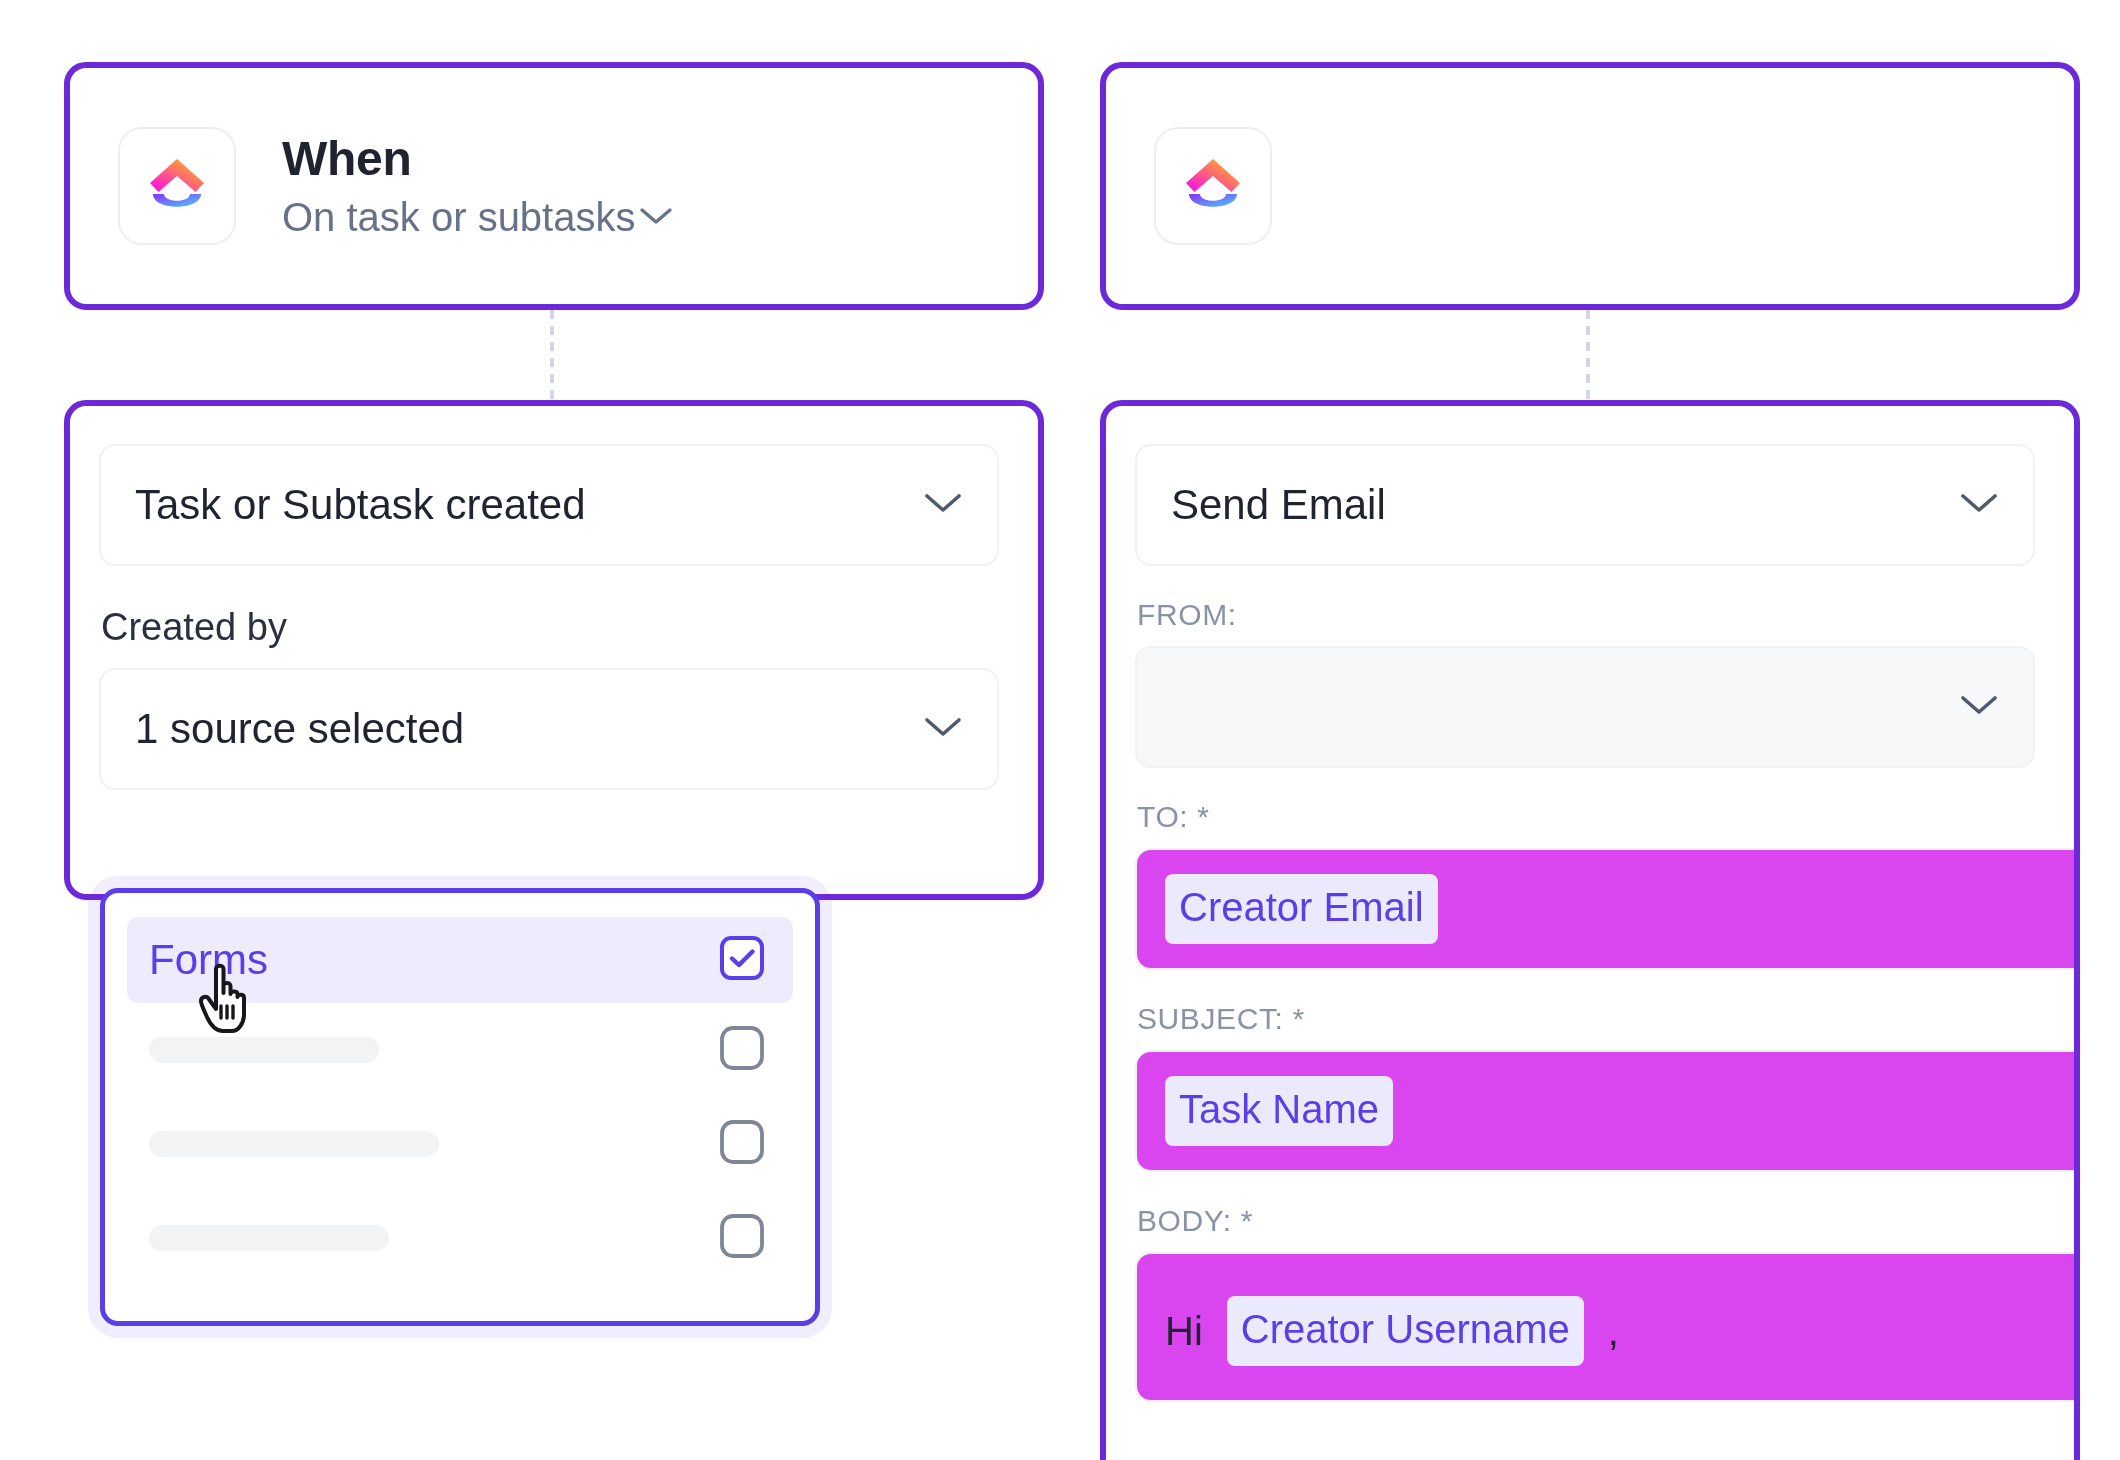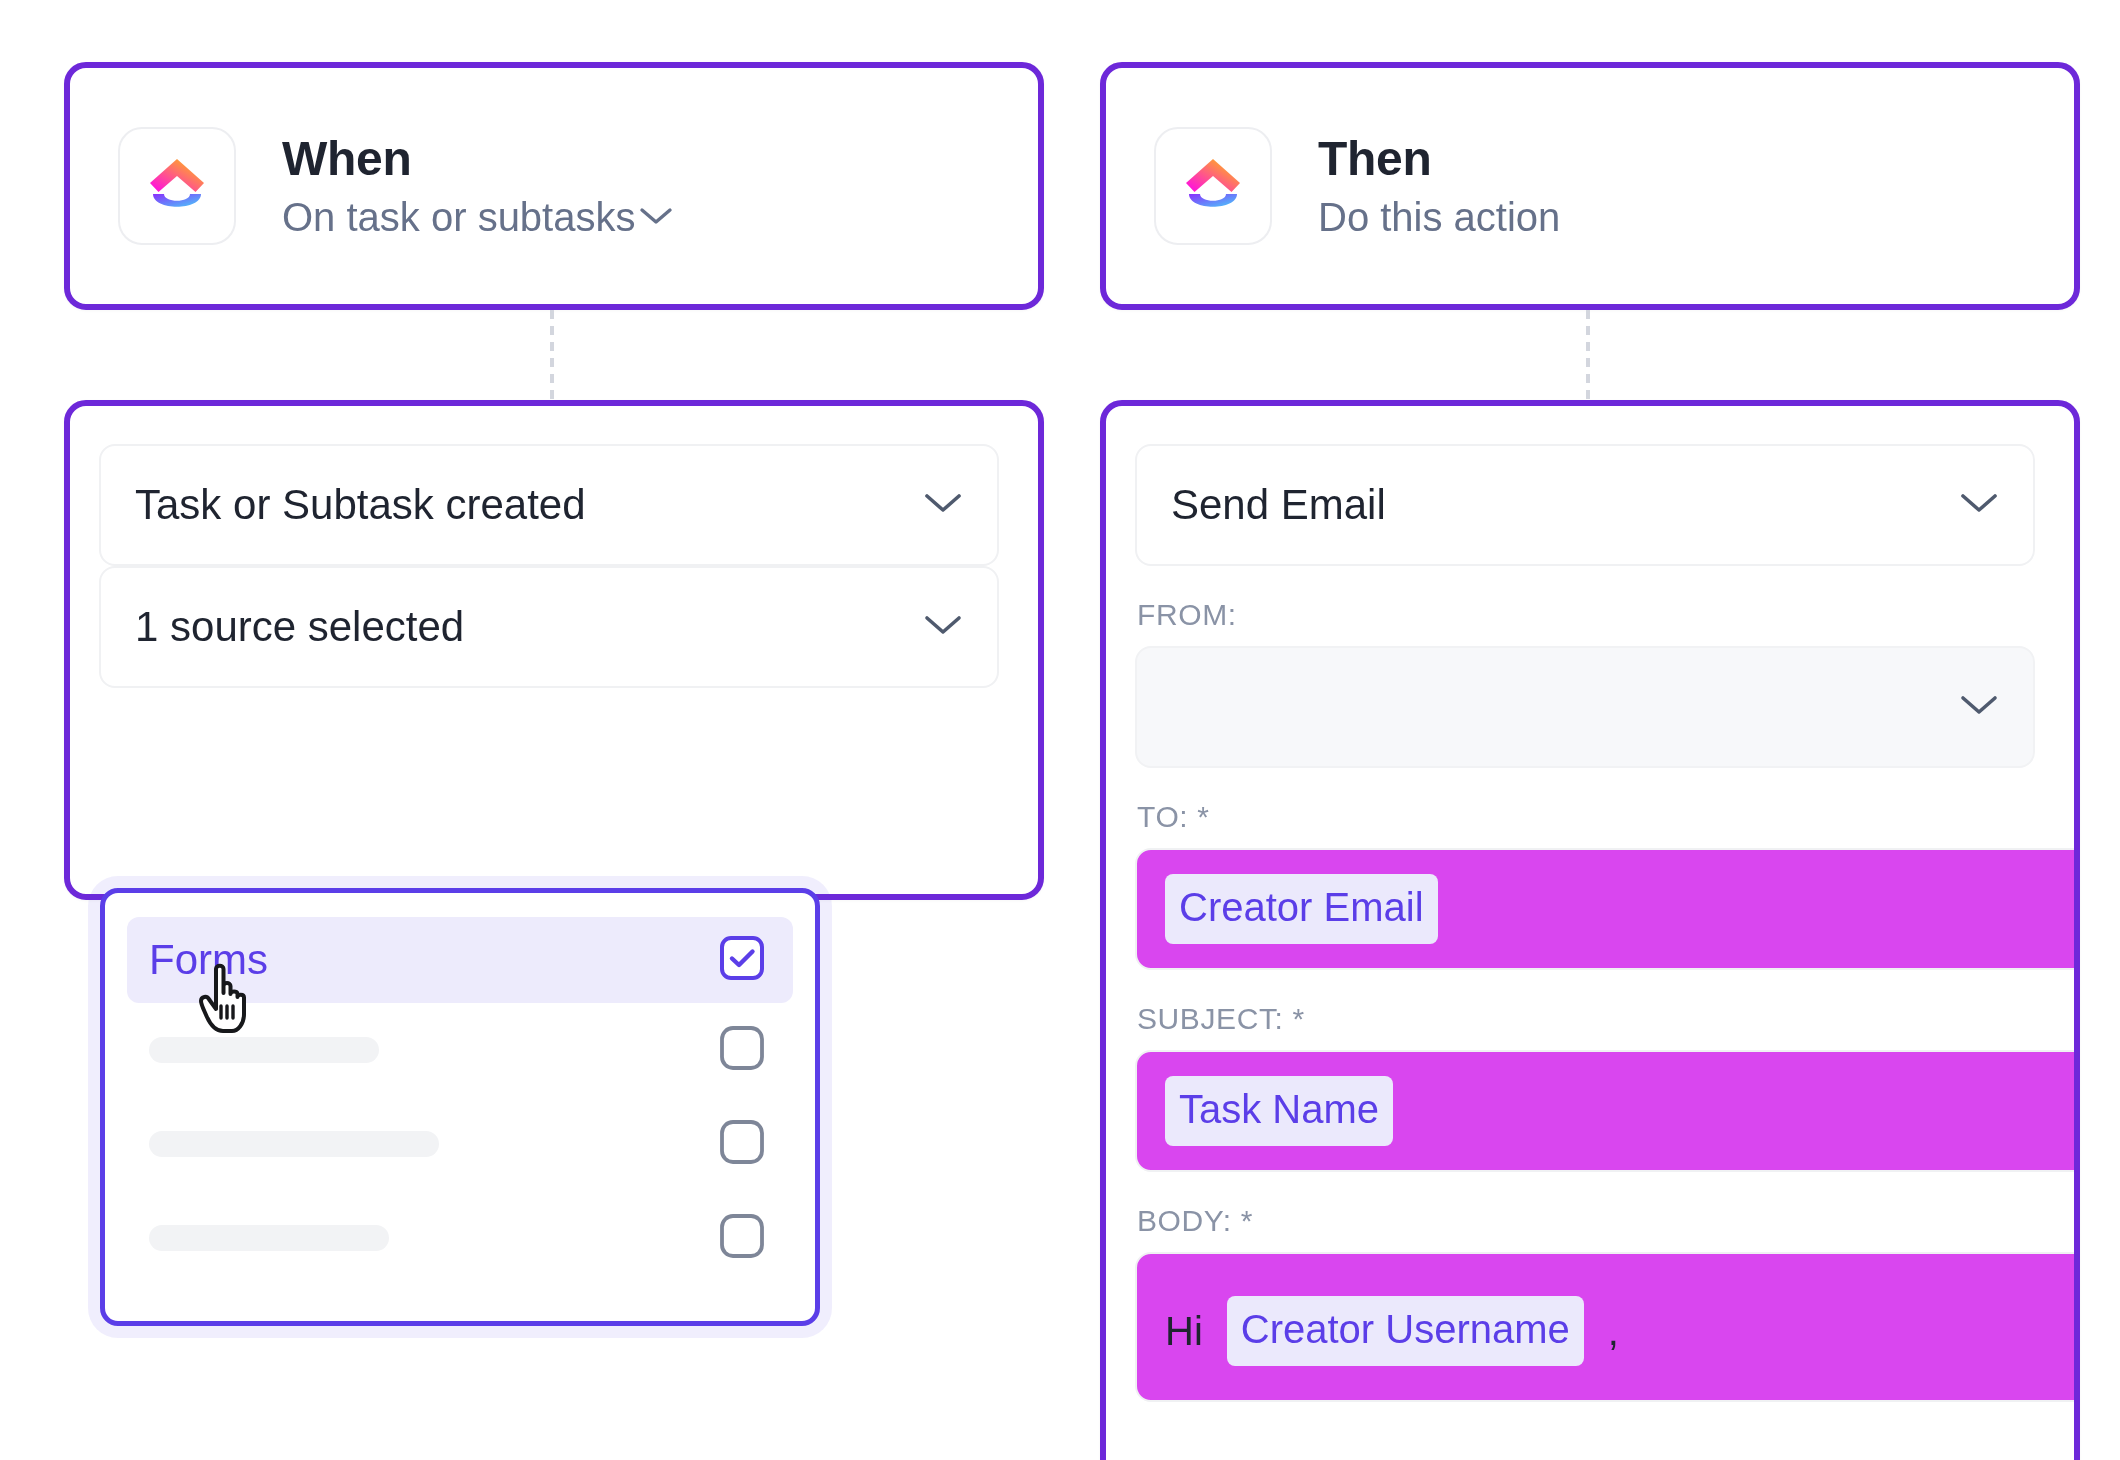--- a/index.html
+++ b/index.html
@@ -294,20 +294,21 @@
 
         <div class="select">
           <span class="select-value">Task or Subtask created</span>
           <span class="chev">
             <svg width="40" height="24" viewBox="0 0 40 24" aria-hidden="true">
               <path d="M4 5 L20 19 L36 5" fill="none" stroke="#4F5A6E" stroke-width="3.6" stroke-linecap="round" stroke-linejoin="round"></path>
             </svg>
           </span>
         </div>
 
+        <div class="field-label">Created by</div>
 
         <div class="select">
           <span class="select-value">1 source selected</span>
           <span class="chev">
             <svg width="40" height="24" viewBox="0 0 40 24" aria-hidden="true">
               <path d="M4 5 L20 19 L36 5" fill="none" stroke="#4F5A6E" stroke-width="3.6" stroke-linecap="round" stroke-linejoin="round"></path>
             </svg>
           </span>
         </div>
 
@@ -374,26 +375,20 @@
             </linearGradient>
             <linearGradient id="gBot2" x1="0" y1="0" x2="1" y2="1">
               <stop offset="0%" stop-color="#8930FD"></stop>
               <stop offset="100%" stop-color="#49CCF9"></stop>
             </linearGradient>
           </defs>
           <path d="M10 34 L37 10 L64 34 L55.5 43 L37 27 L18.5 43 Z" fill="url(#gTop2)"></path>
           <path d="M13 45 C13 62, 61 62, 61 45 L50 45 C50 54, 24 54, 24 45 Z" fill="url(#gBot2)"></path>
         </svg>
       </div>
-      <div class="header-text">
-        <div class="header-title">Then</div>
-        <div class="header-sub-row">
-          <span class="header-sub">Do this action</span>
-        </div>
-      </div>
     </div>
 
     <div class="connector"></div>
 
     <div class="card body-card body-card-then">
       <div class="body-inner">
 
         <div class="select">
           <span class="select-value">Send Email</span>
           <span class="chev">

